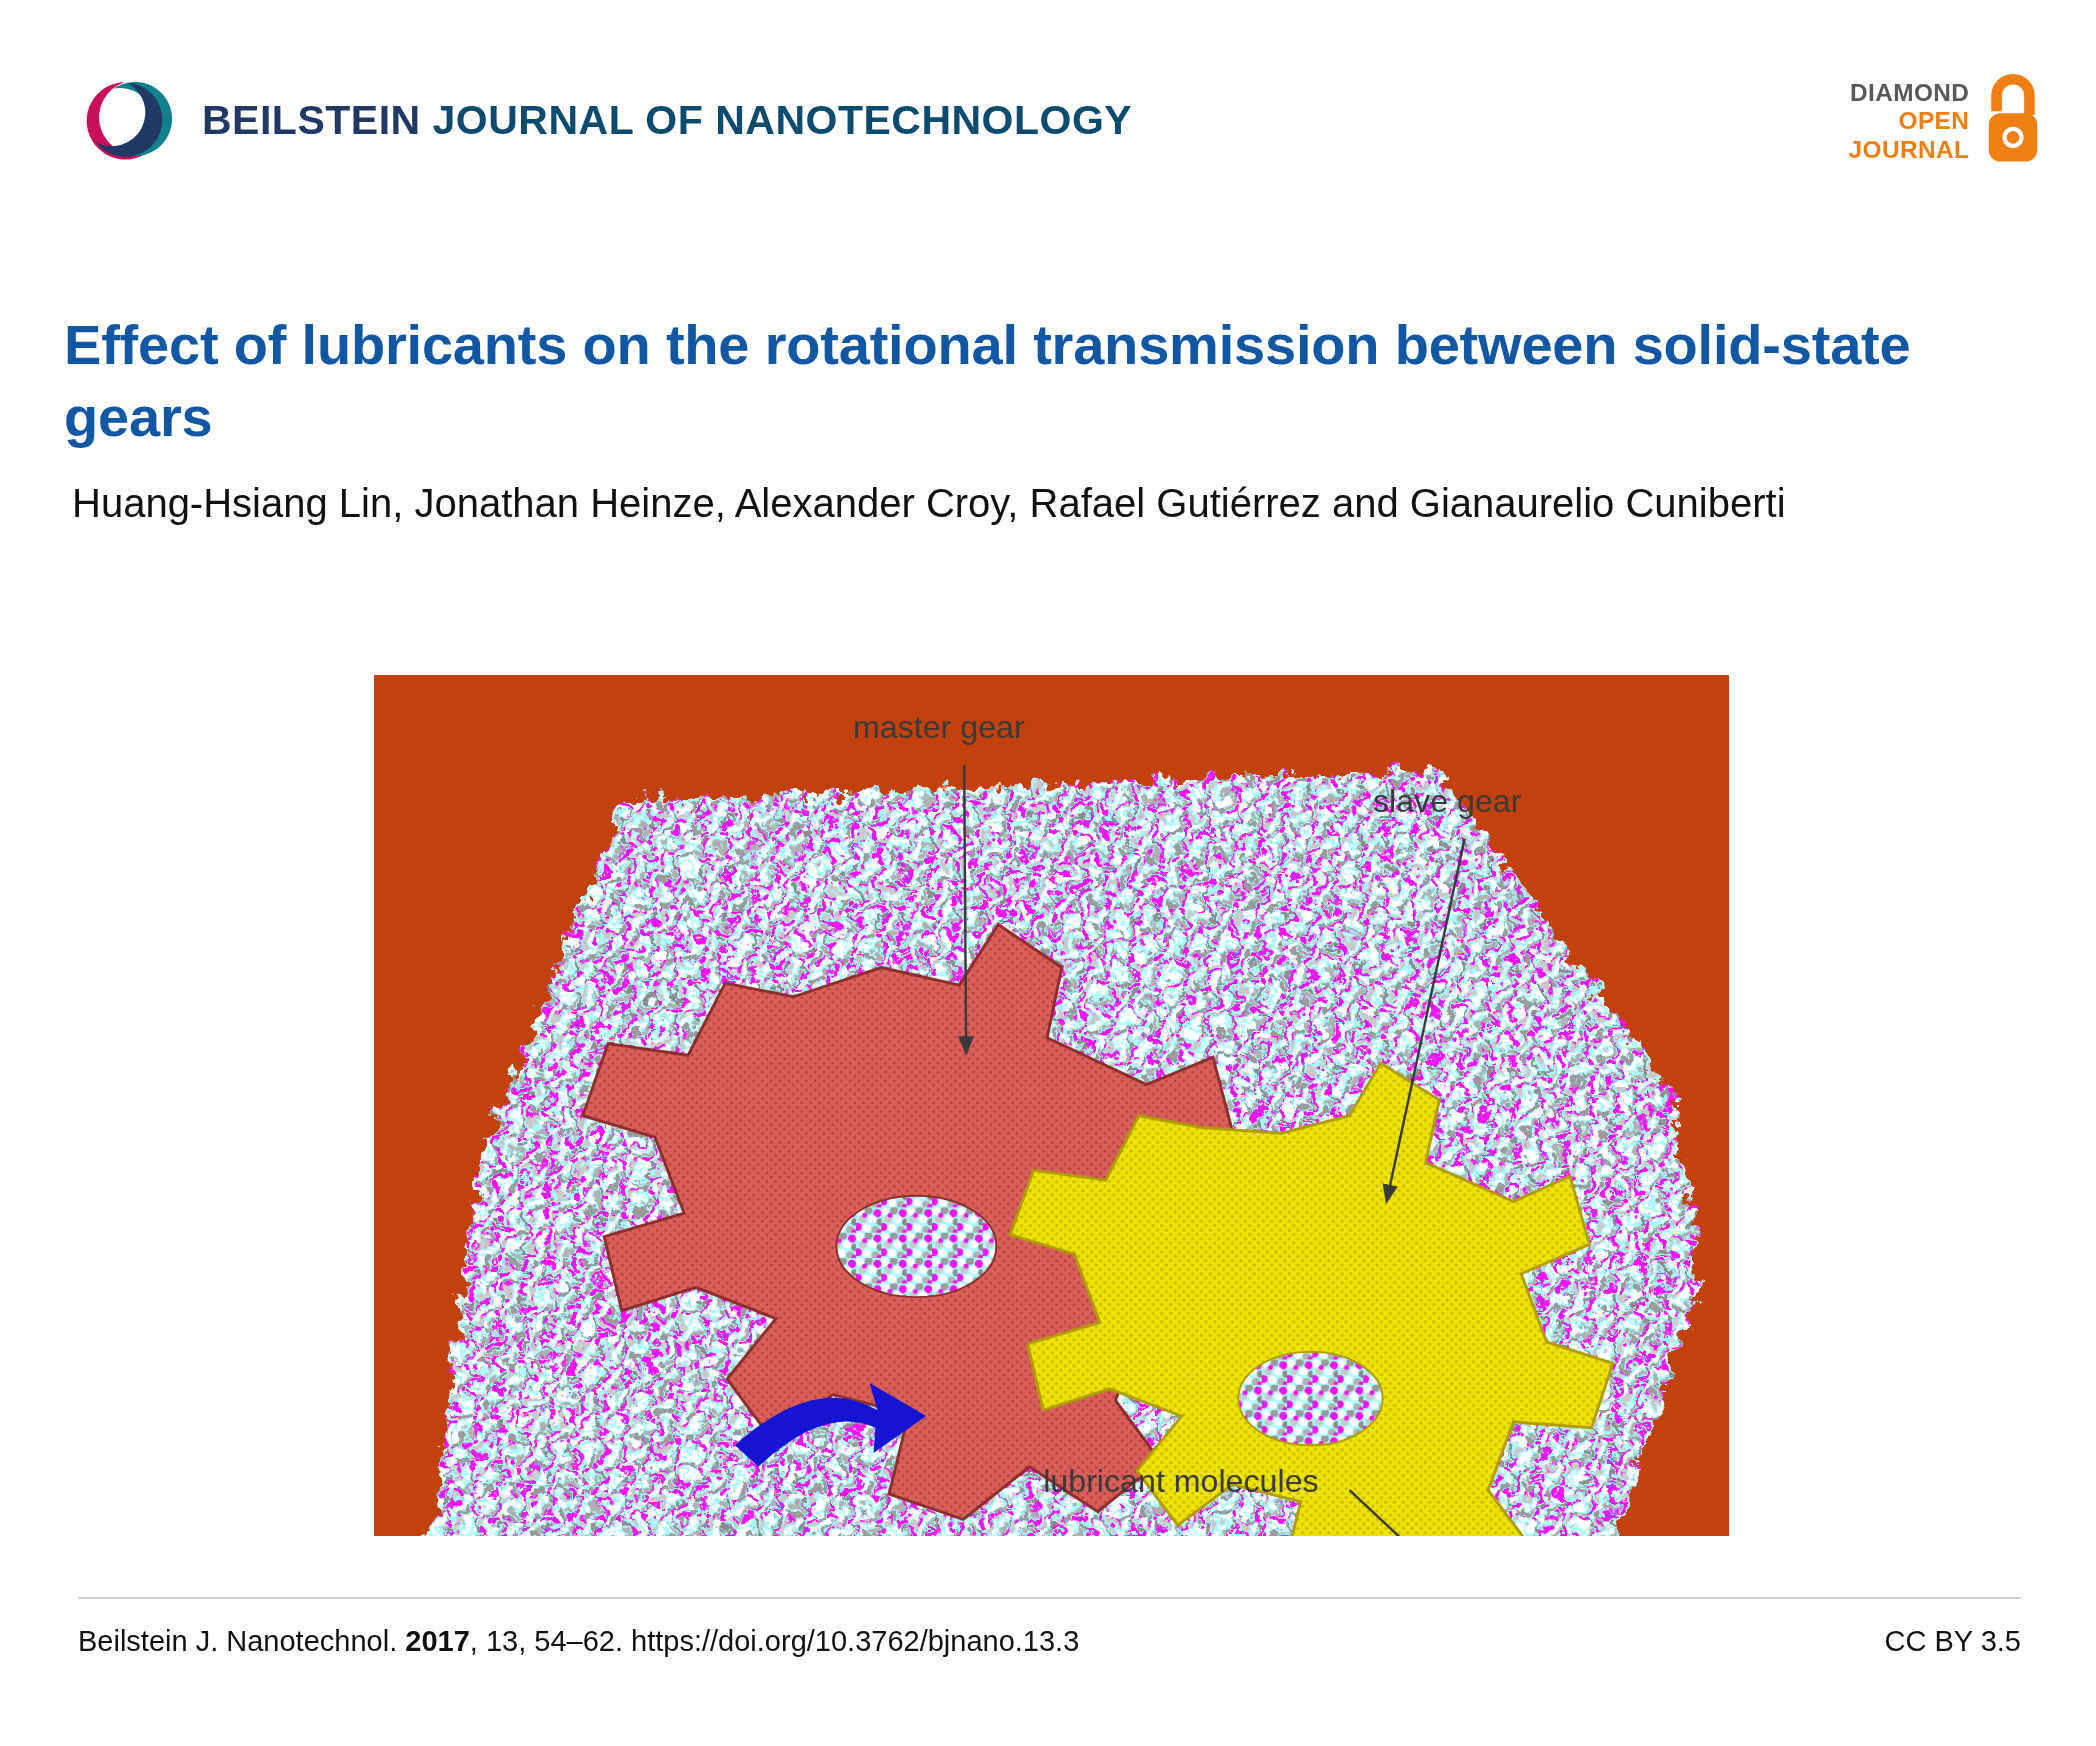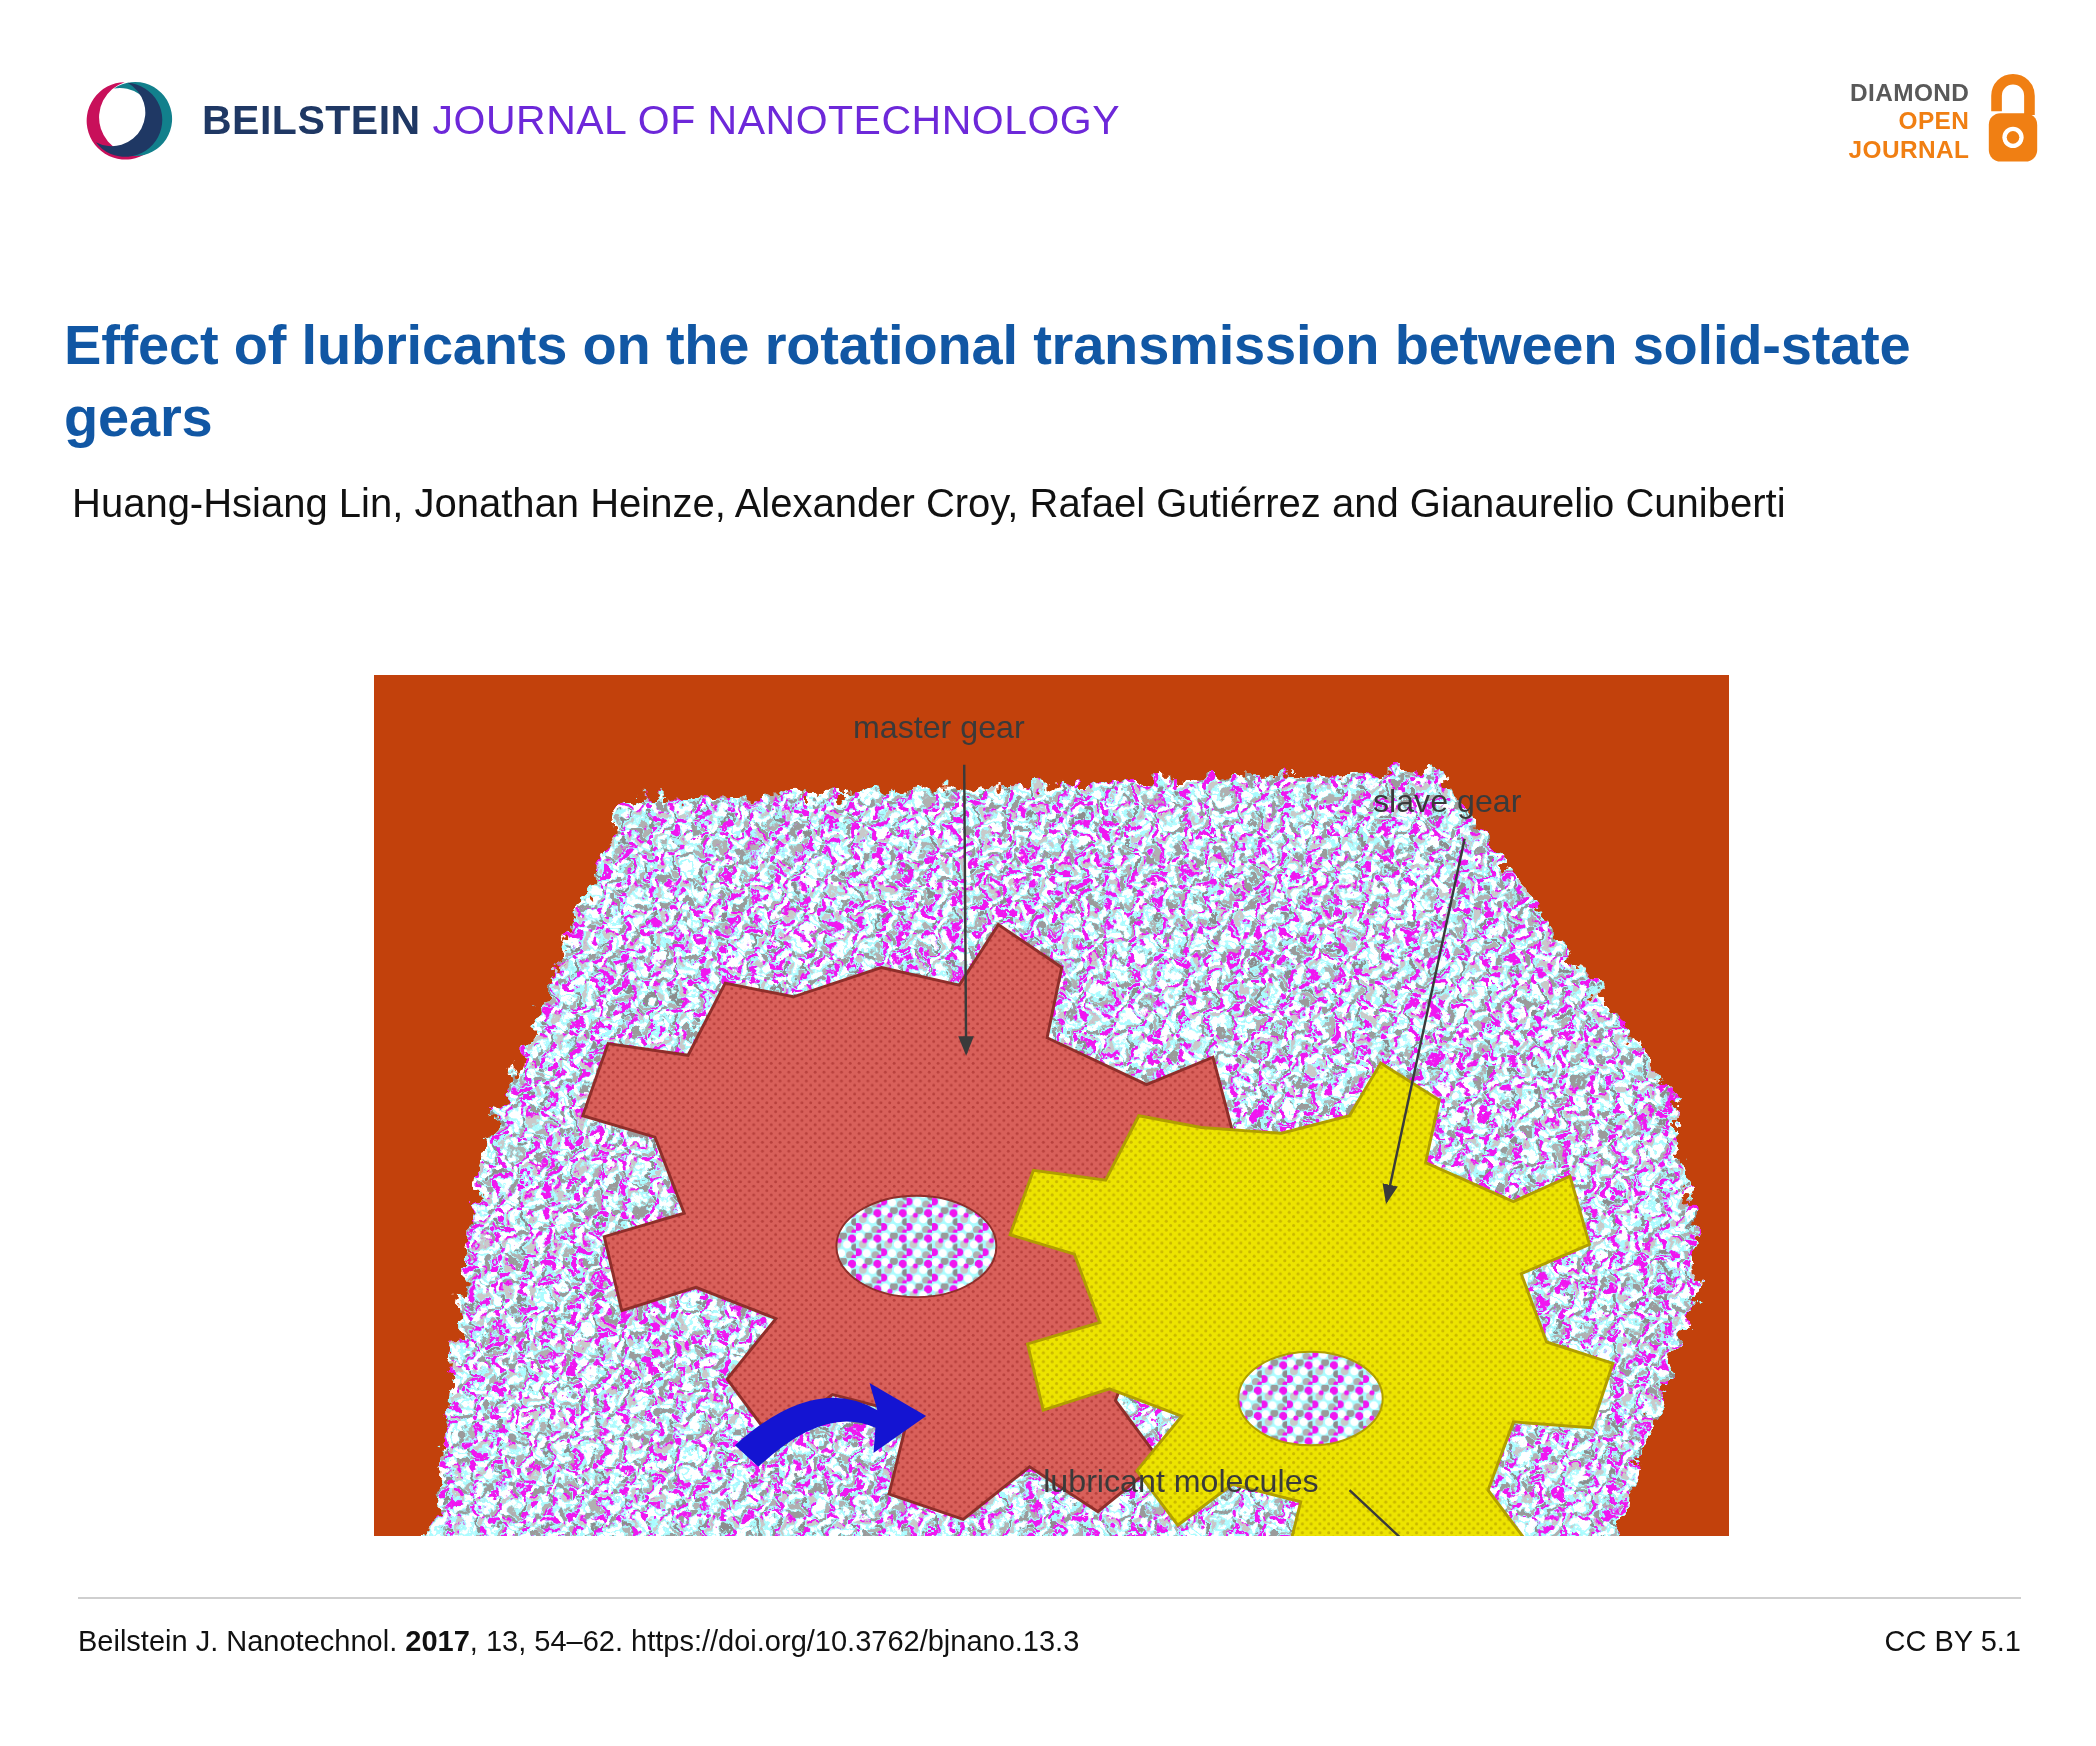--- a/index.html
+++ b/index.html
@@ -31,21 +31,21 @@
   }
   .brand-logo { width: 101px; height: 101px; display: block; }
   .brand-text {
     font-size: 41px;
     letter-spacing: 0.5px;
     color: #1F3864;
     white-space: nowrap;
     line-height: 1;
   }
   .brand-text .bold { font-weight: bold; }
-  .brand-text .light { font-weight: 400; color: #6d28d9; }
+  .brand-text .light { font-weight: 700; color: #0c4a6e; }
 
   .oa-badge {
     position: absolute;
     right: 54px; top: 72px;
     display: flex;
     align-items: flex-end;
     gap: 13.7px;
   }
   .oa-words {
     text-align: right;
@@ -256,15 +256,15 @@
 
 <div class="footer-rule"></div>
 <div class="footer">
   <div class="cite">
     <span class="it">Beilstein J. Nanotechnol.</span>
     <span class="bd">2017</span><span>,</span>
     <span class="it">13</span><span>,</span>
     <span>54–62.</span>
     <span>https://doi.org/10.3762/bjnano.13.3</span>
   </div>
-  <div class="license">CC BY 5.1</div>
+  <div class="license">CC BY 3.5</div>
 </div>
 
 
 </body></html>

